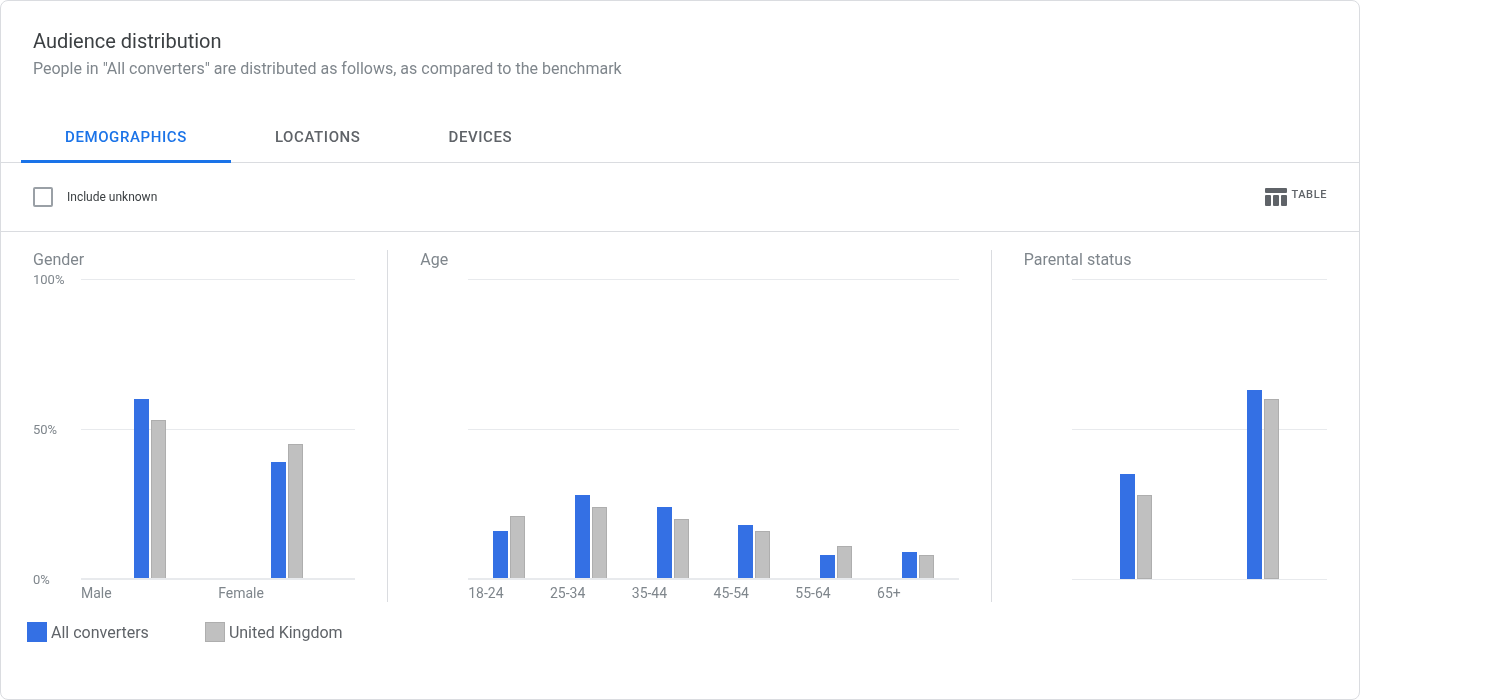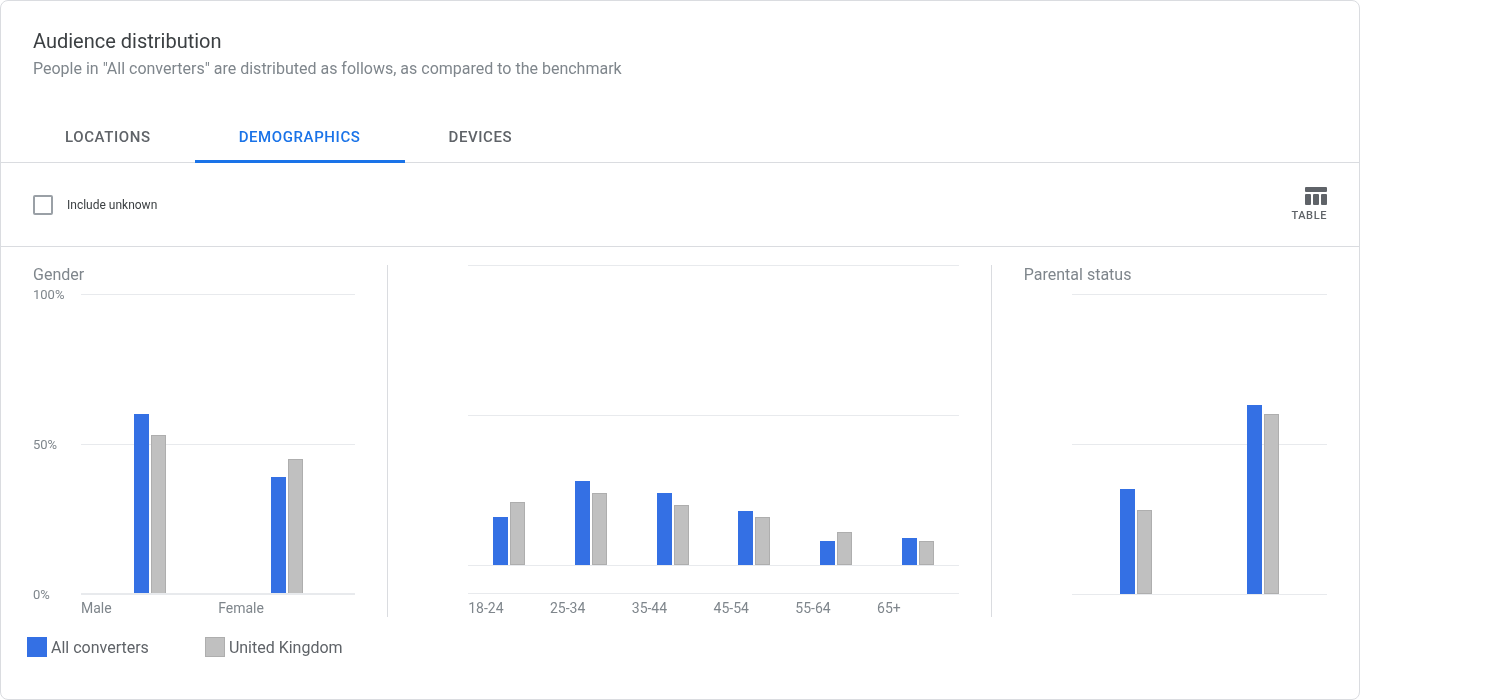--- a/index.html
+++ b/index.html
@@ -75,21 +75,21 @@
     align-items:center;
     gap:14px;
   }
   .chk-box{
     width:20px;height:20px;
     border:2px solid #9aa0a6;
     border-radius:2px;
   }
   .chk-label{font-size:12px;color:var(--text-dark);}
   .table-btn{
-    display:flex;flex-direction:column;align-items:flex-end;gap:4px;
+    display:flex;flex-direction:row;align-items:flex-start;gap:4px;
     cursor:pointer;
     color:var(--text-med);
   }
   .table-icon{
     width:22px;height:18px;position:relative;
   }
   .table-icon::before{
     content:"";position:absolute;left:0;right:0;top:0;height:5px;background:#5f6368;
     border-radius:1px;
   }
@@ -149,22 +149,22 @@
 <body>
 
 <div class="card">
 
   <div class="header">
     <h2 class="title">Audience distribution</h2>
     <p class="subtitle">People in "All converters" are distributed as follows, as compared to the benchmark</p>
   </div>
 
   <div class="tabs">
+    <div class="tab active">DEMOGRAPHICS</div>
     <div class="tab">LOCATIONS</div>
-    <div class="tab active">DEMOGRAPHICS</div>
     <div class="tab">DEVICES</div>
   </div>
 
   <div class="controls">
     <label class="chk">
       <span class="chk-box"></span>
       <span class="chk-label">Include unknown</span>
     </label>
     <div class="table-btn">
       <span class="table-icon">
@@ -198,20 +198,21 @@
               <div class="bar grey" title="United Kingdom: 45%" style="height: 135px;"></div>
             </div>
           </div>
           <div class="xaxis">
             <span>Male</span>
             <span>Female</span>
           </div>
         </div>
       </div>
       <div class="chart" style="width: 660px;">
+        <p class="chart-title">Age</p>
         <div class="plot" style="height: 326px;">
           <div class="gridline" style="top: 300px;"></div>
           <div class="gridline" style="top: 150px;"></div>
           <div class="gridline" style="top: 0px;"></div>
           <div class="plot-area" style="height: 300px;">
             <div class="group">
               <div class="bar blue" title="All converters: 16%" style="height: 48px;"></div>
               <div class="bar grey" title="United Kingdom: 21%" style="height: 63px;"></div>
             </div>
             <div class="group">

